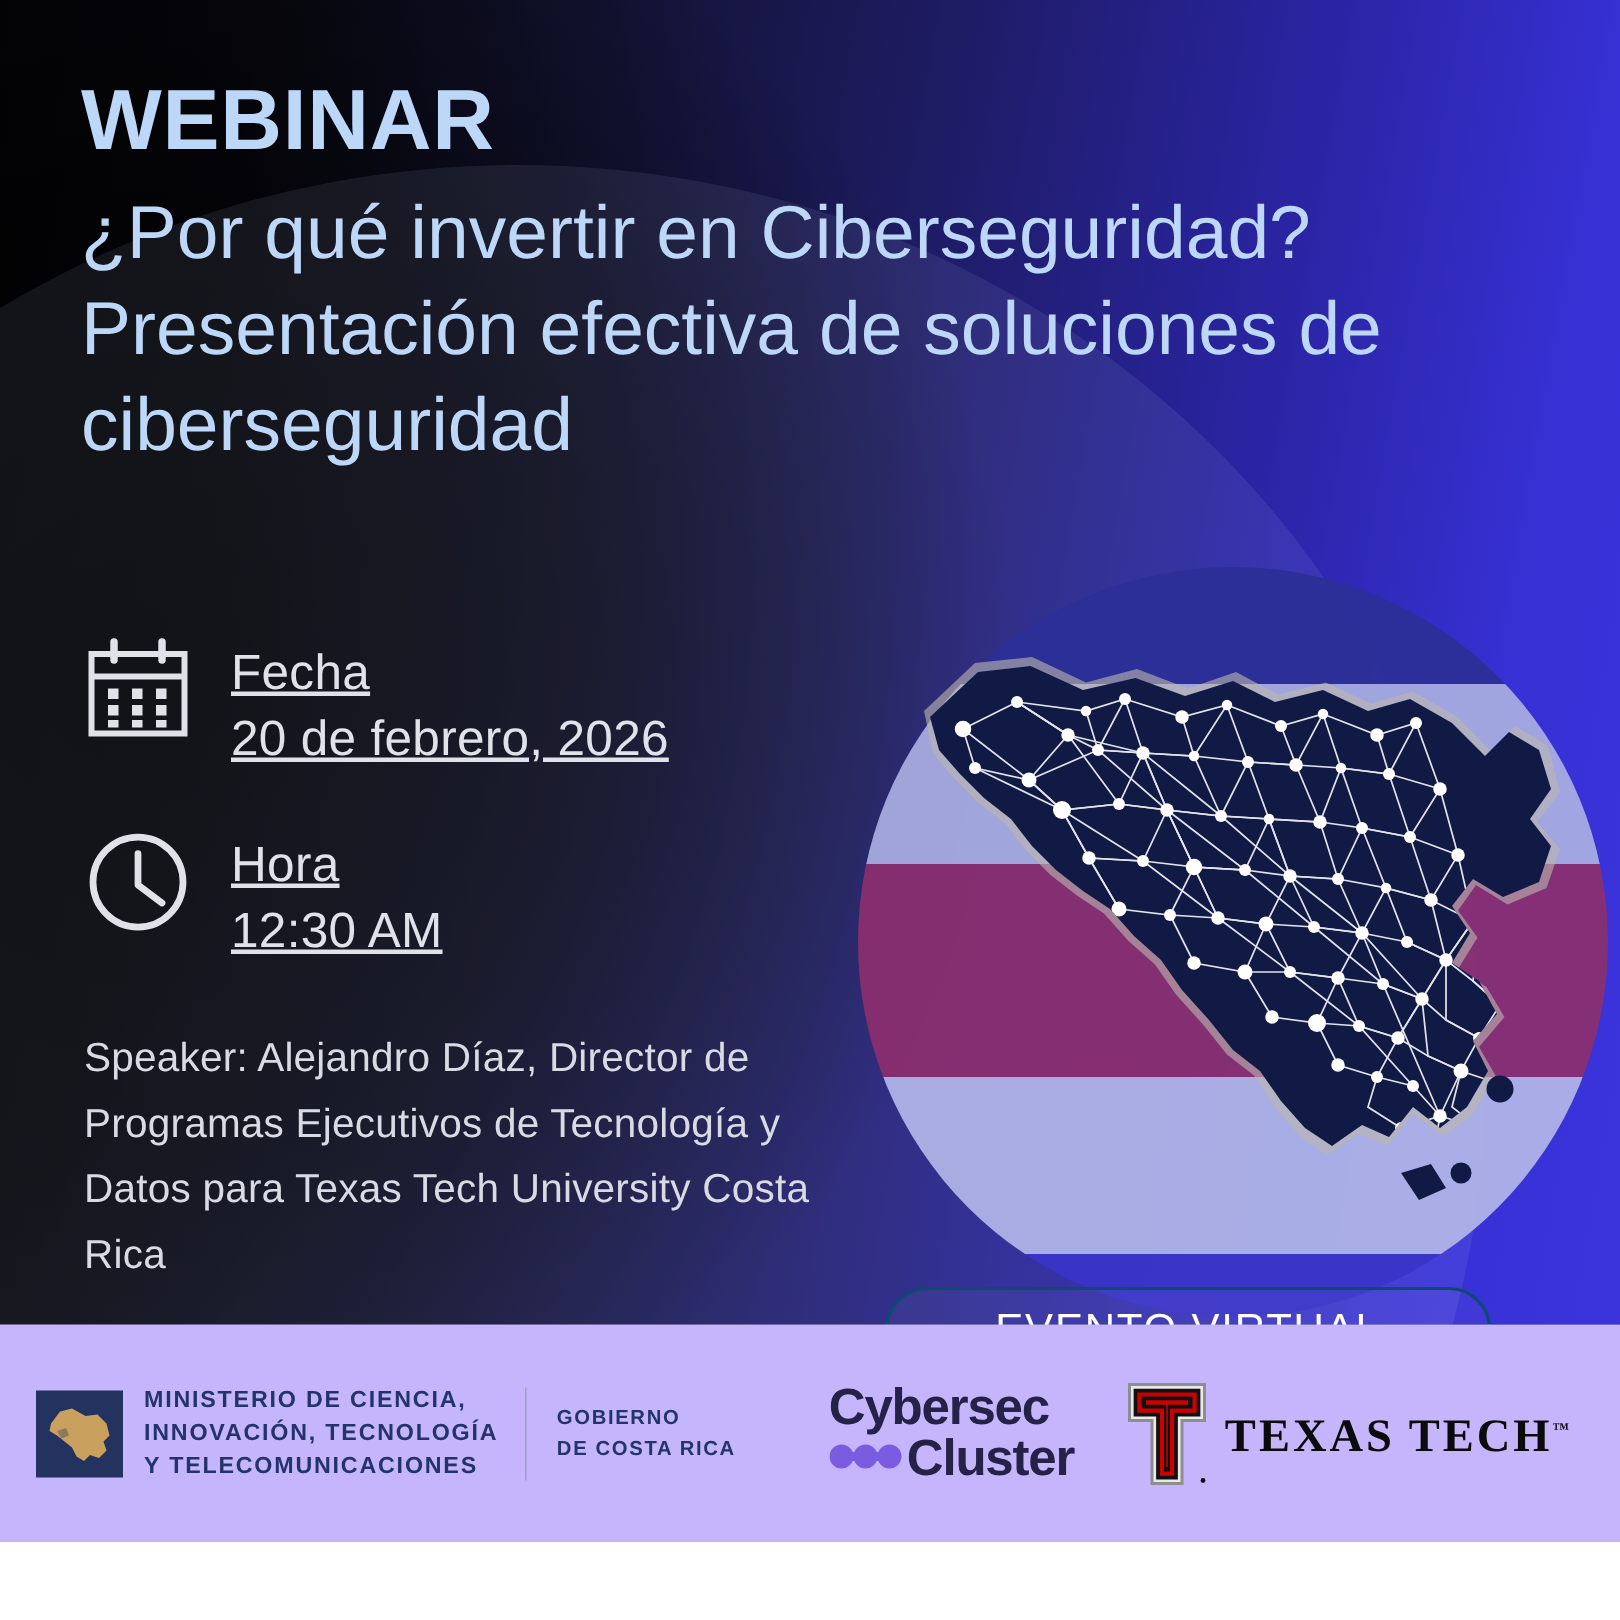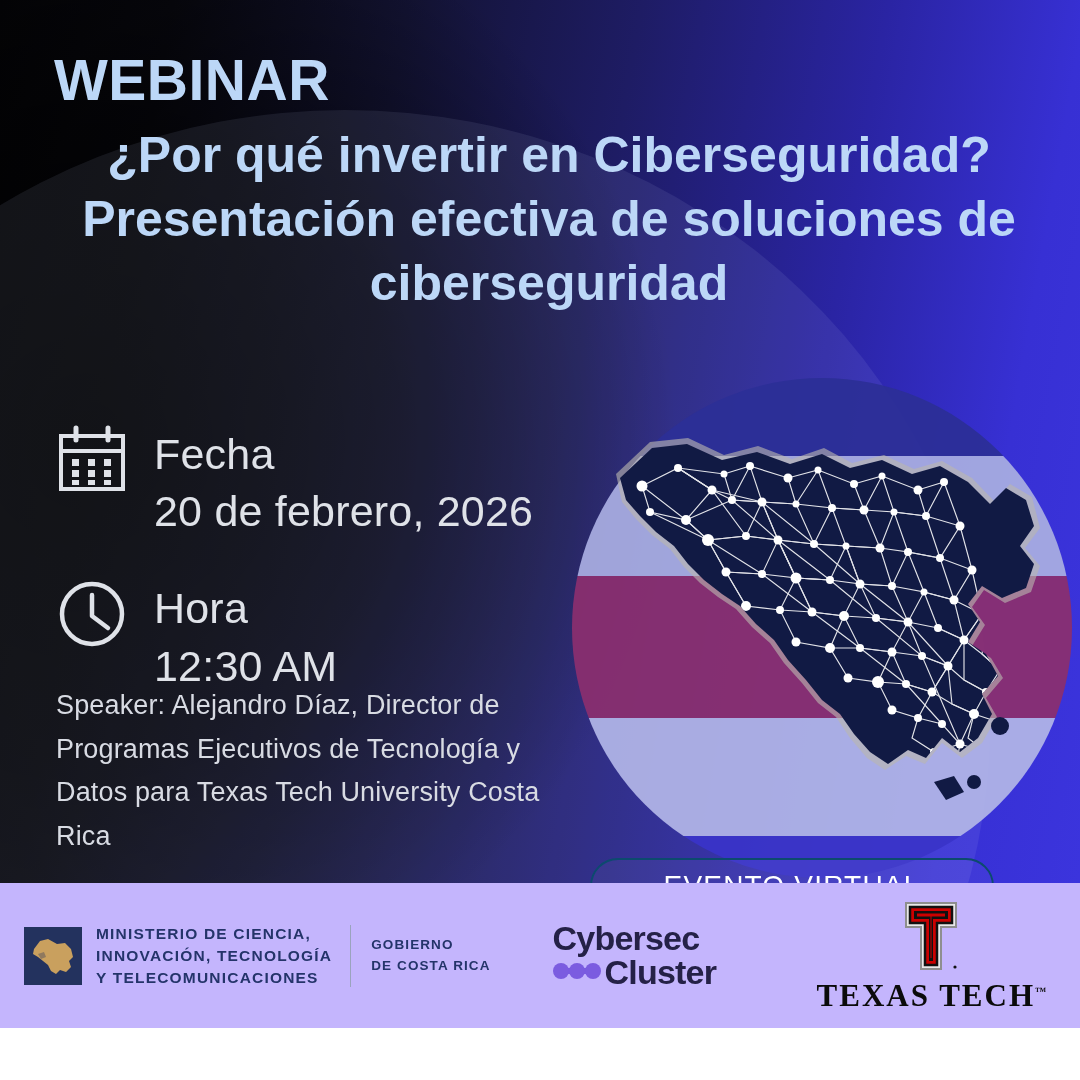--- a/index.html
+++ b/index.html
@@ -80,26 +80,25 @@
   .kicker {
     font-size: 57px;
     font-weight: 700;
     letter-spacing: 0.5px;
     color: #bcd7f7;
     line-height: 1.0;
     margin: 0 0 14px 0;
   }
   .headline {
     font-size: 50px;
-    font-weight: 700;
+    font-weight: 400;
     color: #bcd7f7;
     line-height: 1.28;
     margin: 0;
     max-width: 1000px;
-    text-align: center;
   }
 
   .info-rows {
     position: absolute;
     left: 56px; top: 424px;
     width: 520px;
   }
   .info-row {
     display: flex;
     align-items: flex-start;
@@ -108,24 +107,25 @@
   .info-icon {
     width: 72px; height: 72px;
     flex: 0 0 72px;
     margin-right: 26px;
     display: block;
   }
   .info-icon svg { display: block; width: 72px; height: 72px; }
   .info-text {
     padding-top: 2px;
     color: #dfe2e8;
-    font-size: 43px;
+    font-size: 33px;
     line-height: 1.33;
     font-weight: 400;
     letter-spacing: 0.2px;
+    text-decoration: underline;
   }
   .info-text .lbl { display: block; }
   .info-text .val { display: block; text-align: right; }
 
   .speaker {
     position: absolute;
     left: 56px; top: 684px;
     width: 540px;
     color: #d8dbe3;
     font-size: 27px;
@@ -209,21 +209,21 @@
   .cy-word {
     color: #252147;
     font-size: 34px;
     font-weight: 700;
     letter-spacing: -0.8px;
   }
   .f-ttu {
     margin-left: auto;
     margin-right: 34px;
     display: flex;
-    flex-direction: column;
+    flex-direction: row;
     align-items: center;
   }
   .ttu-logo svg { display: block; }
   .ttu-word {
     margin-top: 3px;
     font-family: "Liberation Serif", serif;
     font-size: 31px;
     font-weight: 700;
     letter-spacing: 2px;
     color: #0b0b0b;

